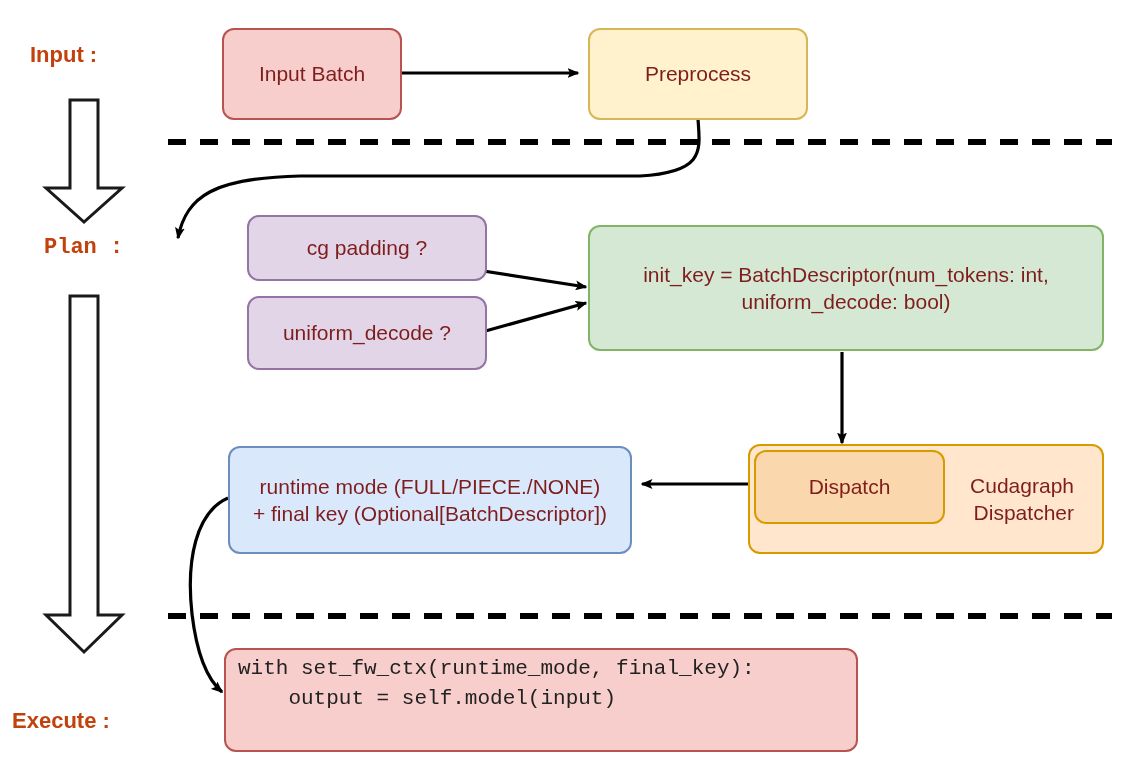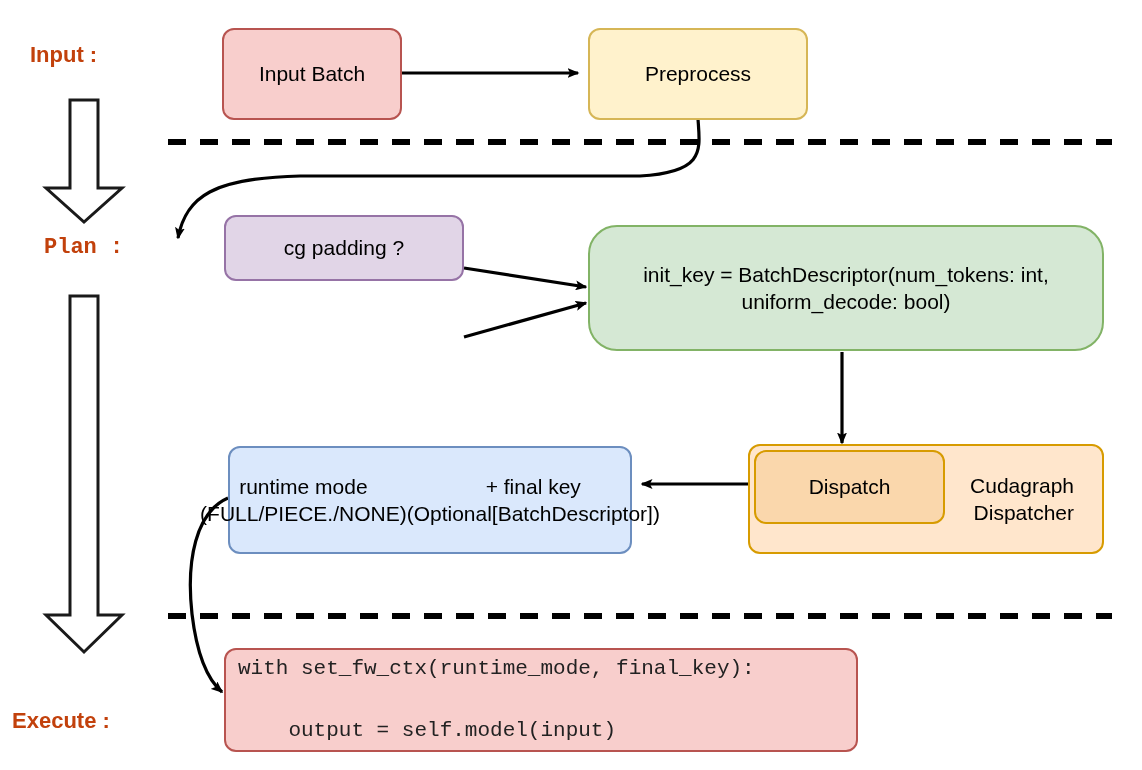--- a/index.html
+++ b/index.html
@@ -28,42 +28,41 @@
     color:#c2410c;
     white-space:nowrap;
     letter-spacing:0px;
   }
   .node{
     position:absolute;
     box-sizing:border-box;
     display:flex;
     align-items:center;
     justify-content:center;
-    text-align:center;
     border-radius:12px;
     border-width:2px;
     border-style:solid;
     font-size:21px;
-    color:#000000;
+    color:#7f1d1d;
     line-height:1.3;
     padding:4px 10px;
   }
   .node-pink{ background:#f8cecc; border-color:#b85450; }
   .node-yellow{ background:#fff2cc; border-color:#d6b656; }
-  .node-purple{ background:#e1d5e7; border-color:#9673a6; }
+  .node-purple{ background:#e1d5e7; border-color:#9673a6;margin-left:23px; }
   .node-green{ background:#d5e8d4; border-color:#82b366; }
   .node-blue{ background:#dae8fc; border-color:#6c8ebf; }
   .node-orange-outer{ background:#ffe6cc; border-color:#d79b00; }
   .node-orange-inner{ background:#fad7ac; border-color:#d79b00; }
   .code{
     font-family:"Liberation Mono","DejaVu Sans Mono",monospace;
     font-size:21px;
     white-space:pre;
     text-align:left;
-    justify-content:space-between;
+    justify-content:flex-start;
     color:#222222;
     line-height:1.45;
   }
 </style>
 </head>
 <body>
 
 <div id="canvas">
 
   <svg class="layer" viewBox="0 0 1142 770" xmlns="http://www.w3.org/2000/svg">
@@ -109,37 +108,40 @@
   </div>
 
   <div class="node node-yellow" style="left:588px; top:28px; width:220px; height:92px;">
     <span>Preprocess</span>
   </div>
 
   <div class="node node-purple" style="left:224px; top:215px; width:240px; height:66px;">
     <span>cg padding ?</span>
   </div>
 
+  <div class="node node-purple" style="left:224px; top:296px; width:240px; height:74px;">
+    <span>uniform_decode ?</span>
+  </div>
 
-  <div class="node node-green" style="left:588px; top:225px; width:516px; height:126px; flex-direction:column;border-radius:29px;">
+  <div class="node node-green" style="left:588px; top:225px; width:516px; height:126px; flex-direction:column;">
     <span>init_key = BatchDescriptor(num_tokens: int,</span>
     <span>uniform_decode: bool)</span>
   </div>
 
   <div class="node node-orange-outer" style="left:748px; top:444px; width:356px; height:110px; flex-direction:column;
               justify-content:center; align-items:flex-end; padding-right:28px;">
     <span>Cudagraph</span>
     <span>Dispatcher</span>
   </div>
 
   <div class="node node-orange-inner" style="left:754px; top:450px; width:191px; height:74px;">
     <span>Dispatch</span>
   </div>
 
-  <div class="node node-blue" style="left:228px; top:446px; width:404px; height:108px; flex-direction:row;">
+  <div class="node node-blue" style="left:228px; top:446px; width:404px; height:108px; flex-direction:column;">
     <span>runtime mode (FULL/PIECE./NONE)</span>
     <span>+ final key (Optional[BatchDescriptor])</span>
   </div>
 
   <div class="node node-pink code" style="left:224px; top:648px; width:634px; height:104px;
               flex-direction:column; align-items:flex-start; padding-left:12px;">
     <span>with set_fw_ctx(runtime_mode, final_key):</span>
     <span>    output = self.model(input)</span>
   </div>
 

